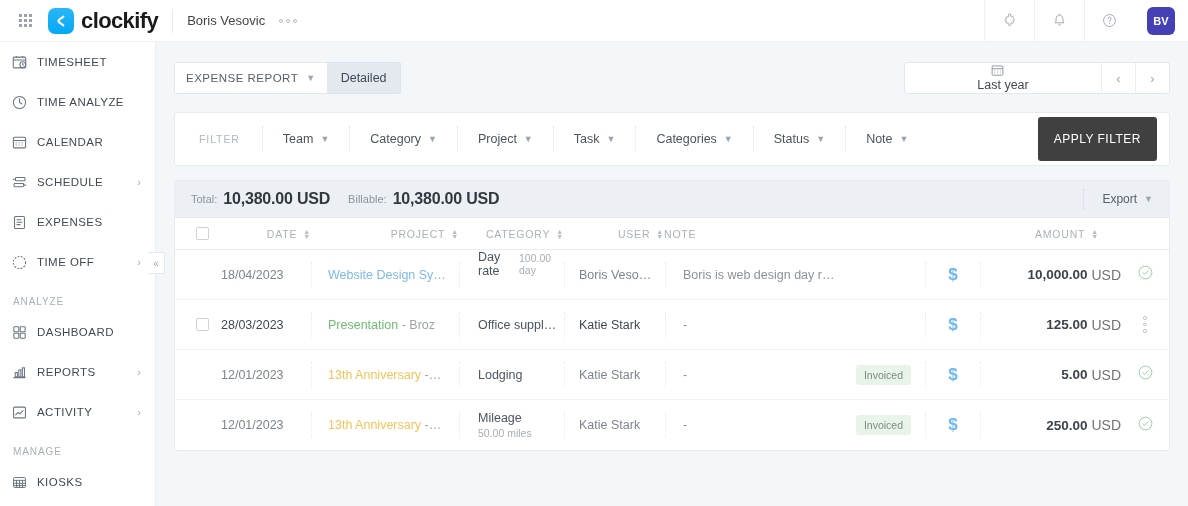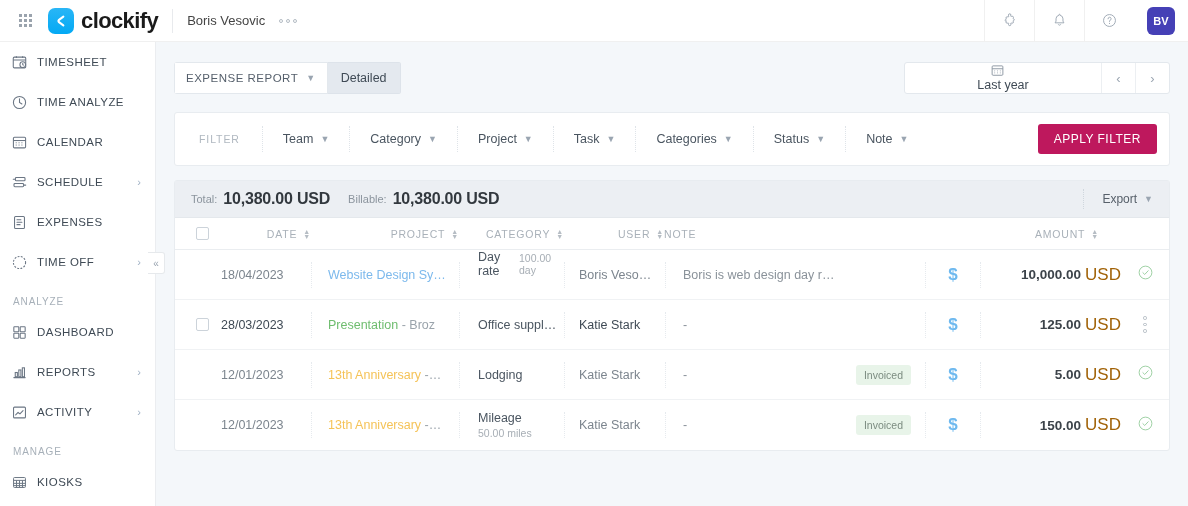--- a/index.html
+++ b/index.html
@@ -117,22 +117,22 @@
   .filterbar { height: 52px; display: flex; align-items: center; padding-left: 2px; }
   .f-label {
     font-size: 10.5px; color: #b0b8c0; letter-spacing: 0.9px; padding: 0 22px;
   }
   .f-item {
     font-size: 12.5px; color: #4a5560; padding: 0 20px; height: 26px;
     display: flex; align-items: center; border-left: 1px dotted #dfe4e9; cursor: pointer;
   }
   .f-item .caret { margin-left: 7px; color: #9aa5b1; font-size: 9px; }
   .apply-btn {
-    margin-left: auto; margin-right: 12px; background: #be185d; color: #fff;
-    font-size: 12px; letter-spacing: 0.5px; height: 30px; padding: 0 16px;
+    margin-left: auto; margin-right: 12px; background: #404040; color: #fff;
+    font-size: 12px; letter-spacing: 0.5px; height: 44px; padding: 0 16px;
     border: none; border-radius: 3px; cursor: pointer;
     display: flex; align-items: center; font-family: inherit;
   }
 
   
   .tablecard { margin: 14px 18px 0 18px; background: #fff; border: 1px solid #e8ecf0; border-radius: 3px; }
   .totals {
     height: 37px; background: #eceff3; display: flex; align-items: center; padding: 0 16px;
     border-bottom: 1px solid #e4e8ec;
   }
@@ -172,21 +172,21 @@
   .cat-sub { font-size: 10.5px; color: #a7aeb5; margin-top: 2px; }
   .c-user { font-size: 12.5px; color: #7c858e; }
   .c-user.strong { color: #3f4a55; }
   .c-note { font-size: 12.5px; color: #8a929a; }
   .badge {
     background: #e8f4e9; color: #7c8c81; font-size: 10.5px; border-radius: 3px;
     padding: 4px 8px;
   }
   .dollar { color: #6eb9ef; font-size: 17px; font-weight: bold; }
   .amt { font-size: 13.5px; font-weight: bold; color: #3c434a; }
-  .amt-cur { font-size: 17px; color: #a16207; margin-left: 4px; font-weight: normal; }
+  .amt-cur { font-size: 14px; color: #737373; margin-left: 4px; font-weight: normal; }
   .dots-v { display: flex; flex-direction: column; gap: 3px; cursor: pointer; }
   .dots-v i { width: 3.5px; height: 3.5px; border-radius: 50%; border: 1px solid #b4bcc4; display: block; }
 </style>
 </head>
 <body>
 
 <div class="topbar">
   <div class="grid-icon">
     <span>
         <i></i>
@@ -636,21 +636,21 @@
     </div>
     <div class="cell" style="padding-right:14px;">
             <span class="badge">Invoiced</span>
           </div>
     <div class="vsep"></div>
     <div class="cell" style="width:54px;justify-content:center;">
       <span class="dollar">$</span>
     </div>
     <div class="vsep"></div>
     <div class="cell" style="width:140px;justify-content:flex-end;">
-      <span class="amt">150.00</span>
+      <span class="amt">250.00</span>
       <span class="amt-cur">USD</span>
     </div>
     <div class="cell" style="width:48px;justify-content:center;">
       <span><svg width="17" height="17" viewBox="0 0 24 24" fill="none" stroke="#9ed0a4" stroke-width="1.4">
                 <circle cx="12" cy="12" r="9"></circle>
                 <path d="M8.3 12.2l2.6 2.6 4.9-5.3" stroke-linecap="round" stroke-linejoin="round"></path>
               </svg></span>
     </div>
         </div>
       </div>

